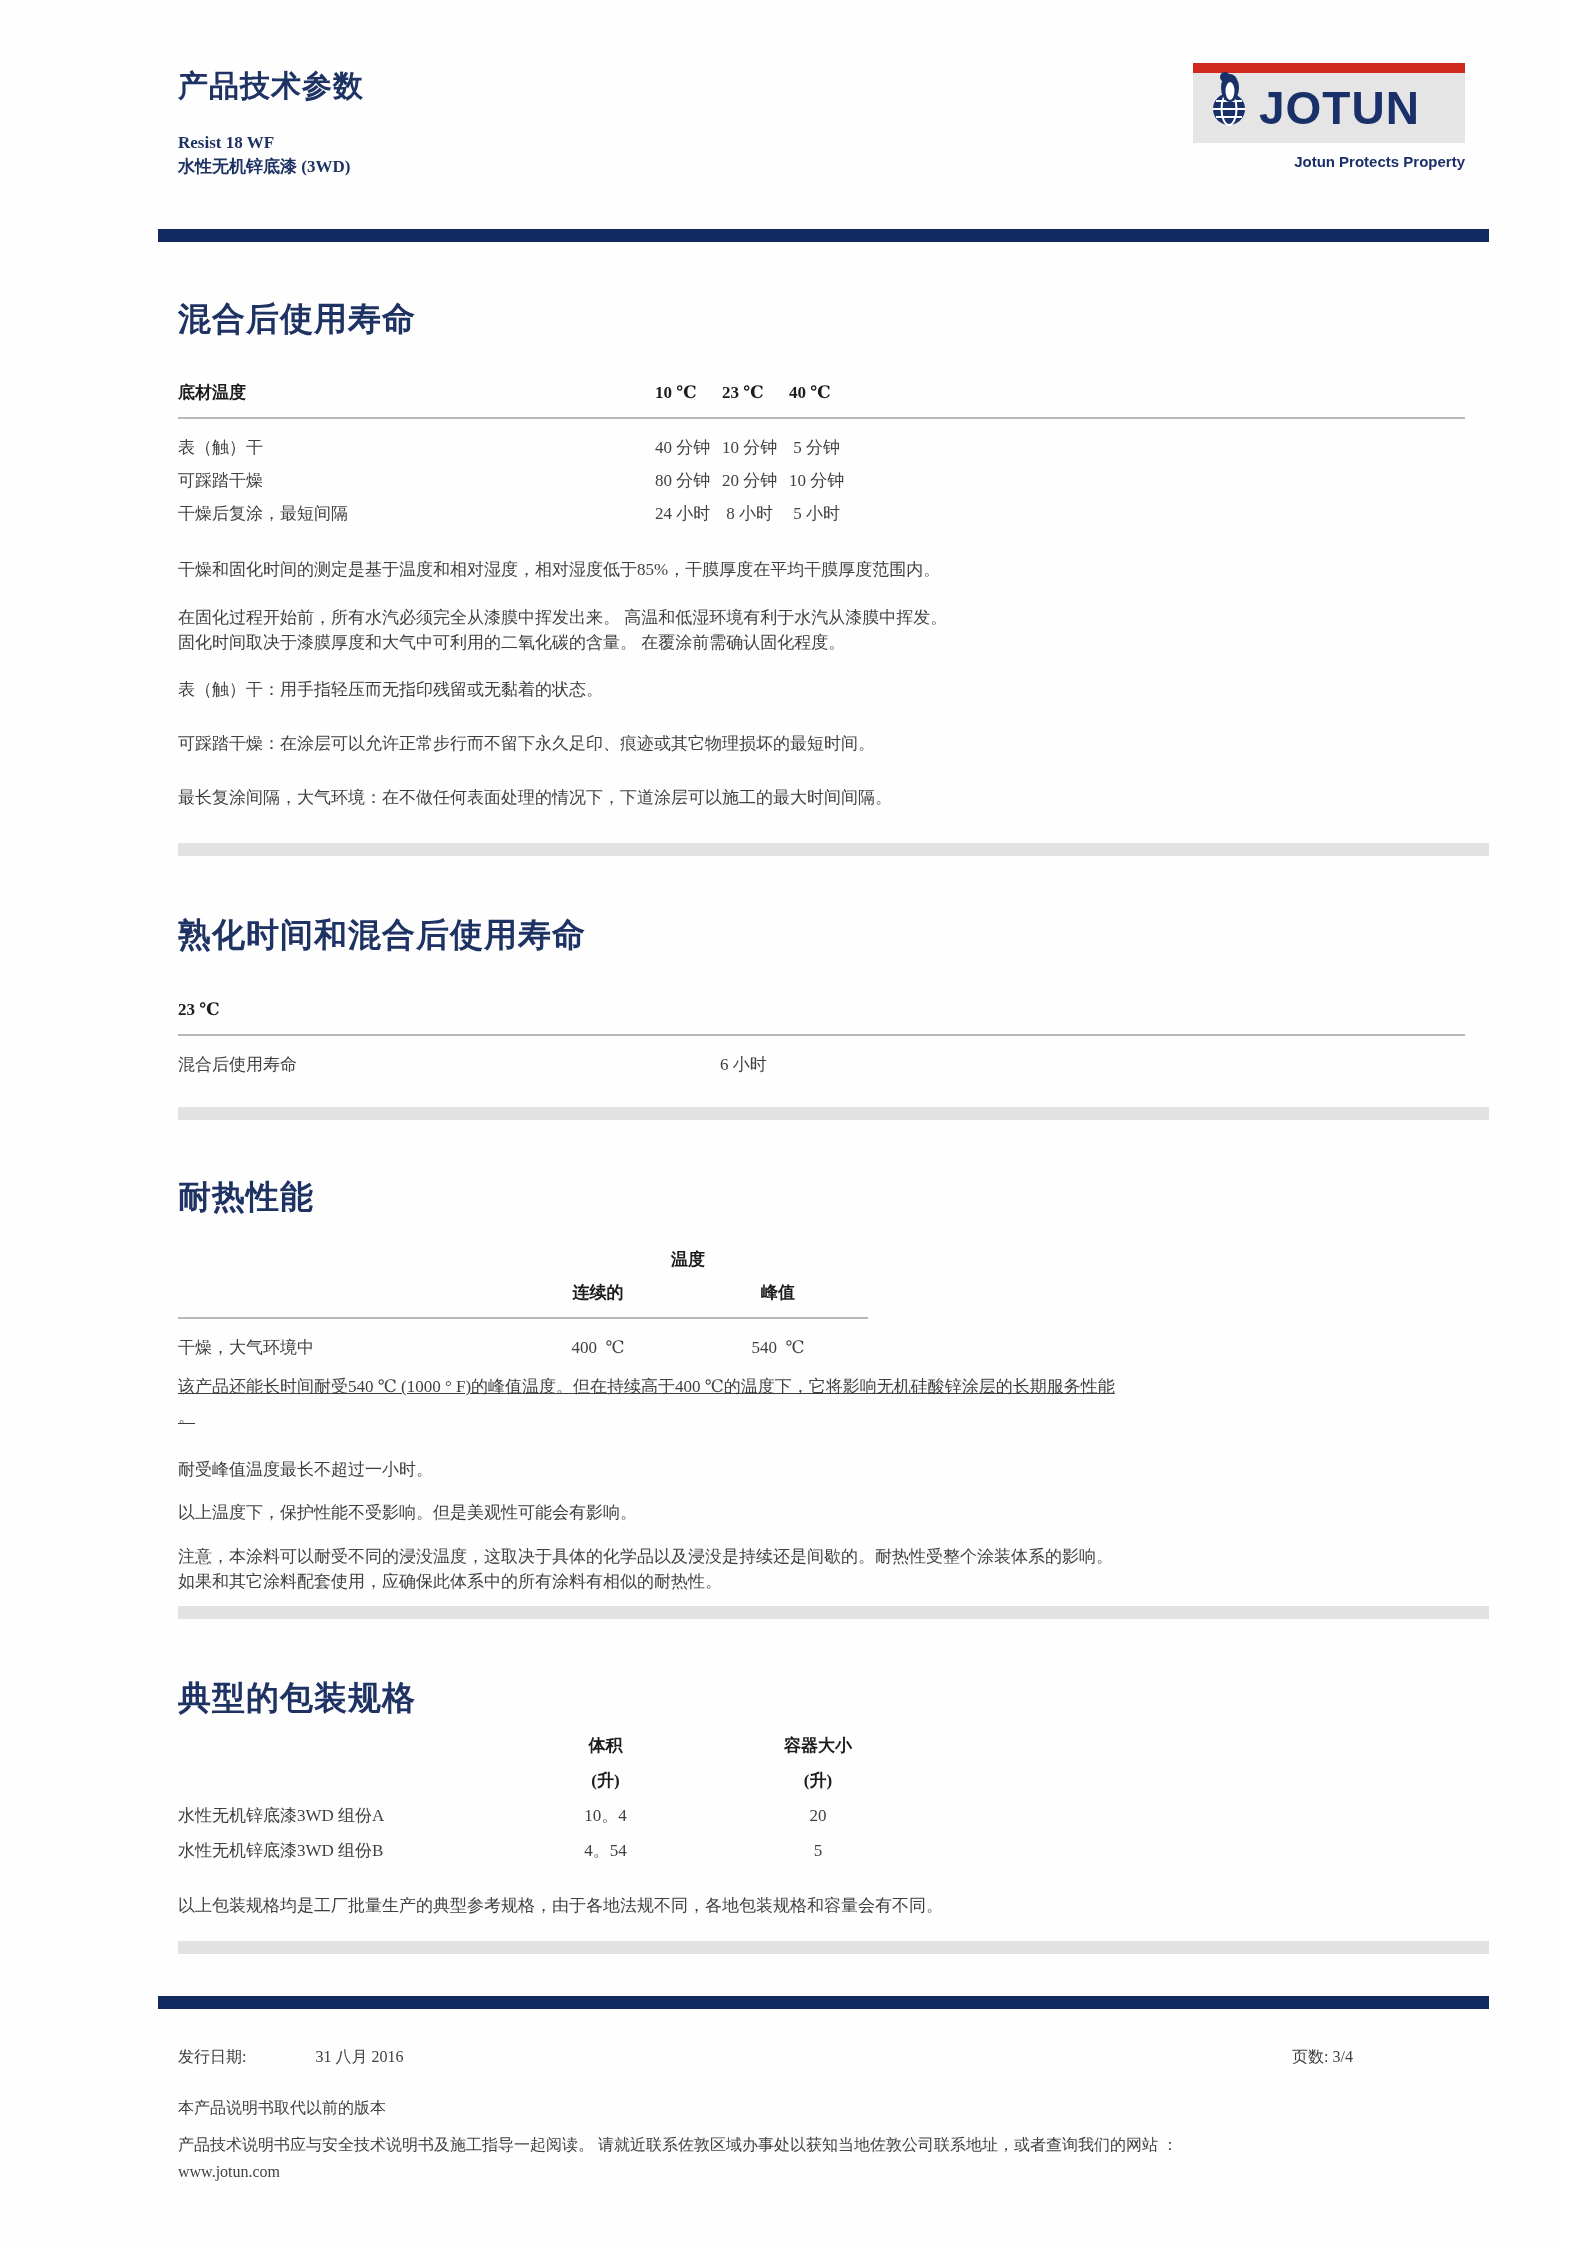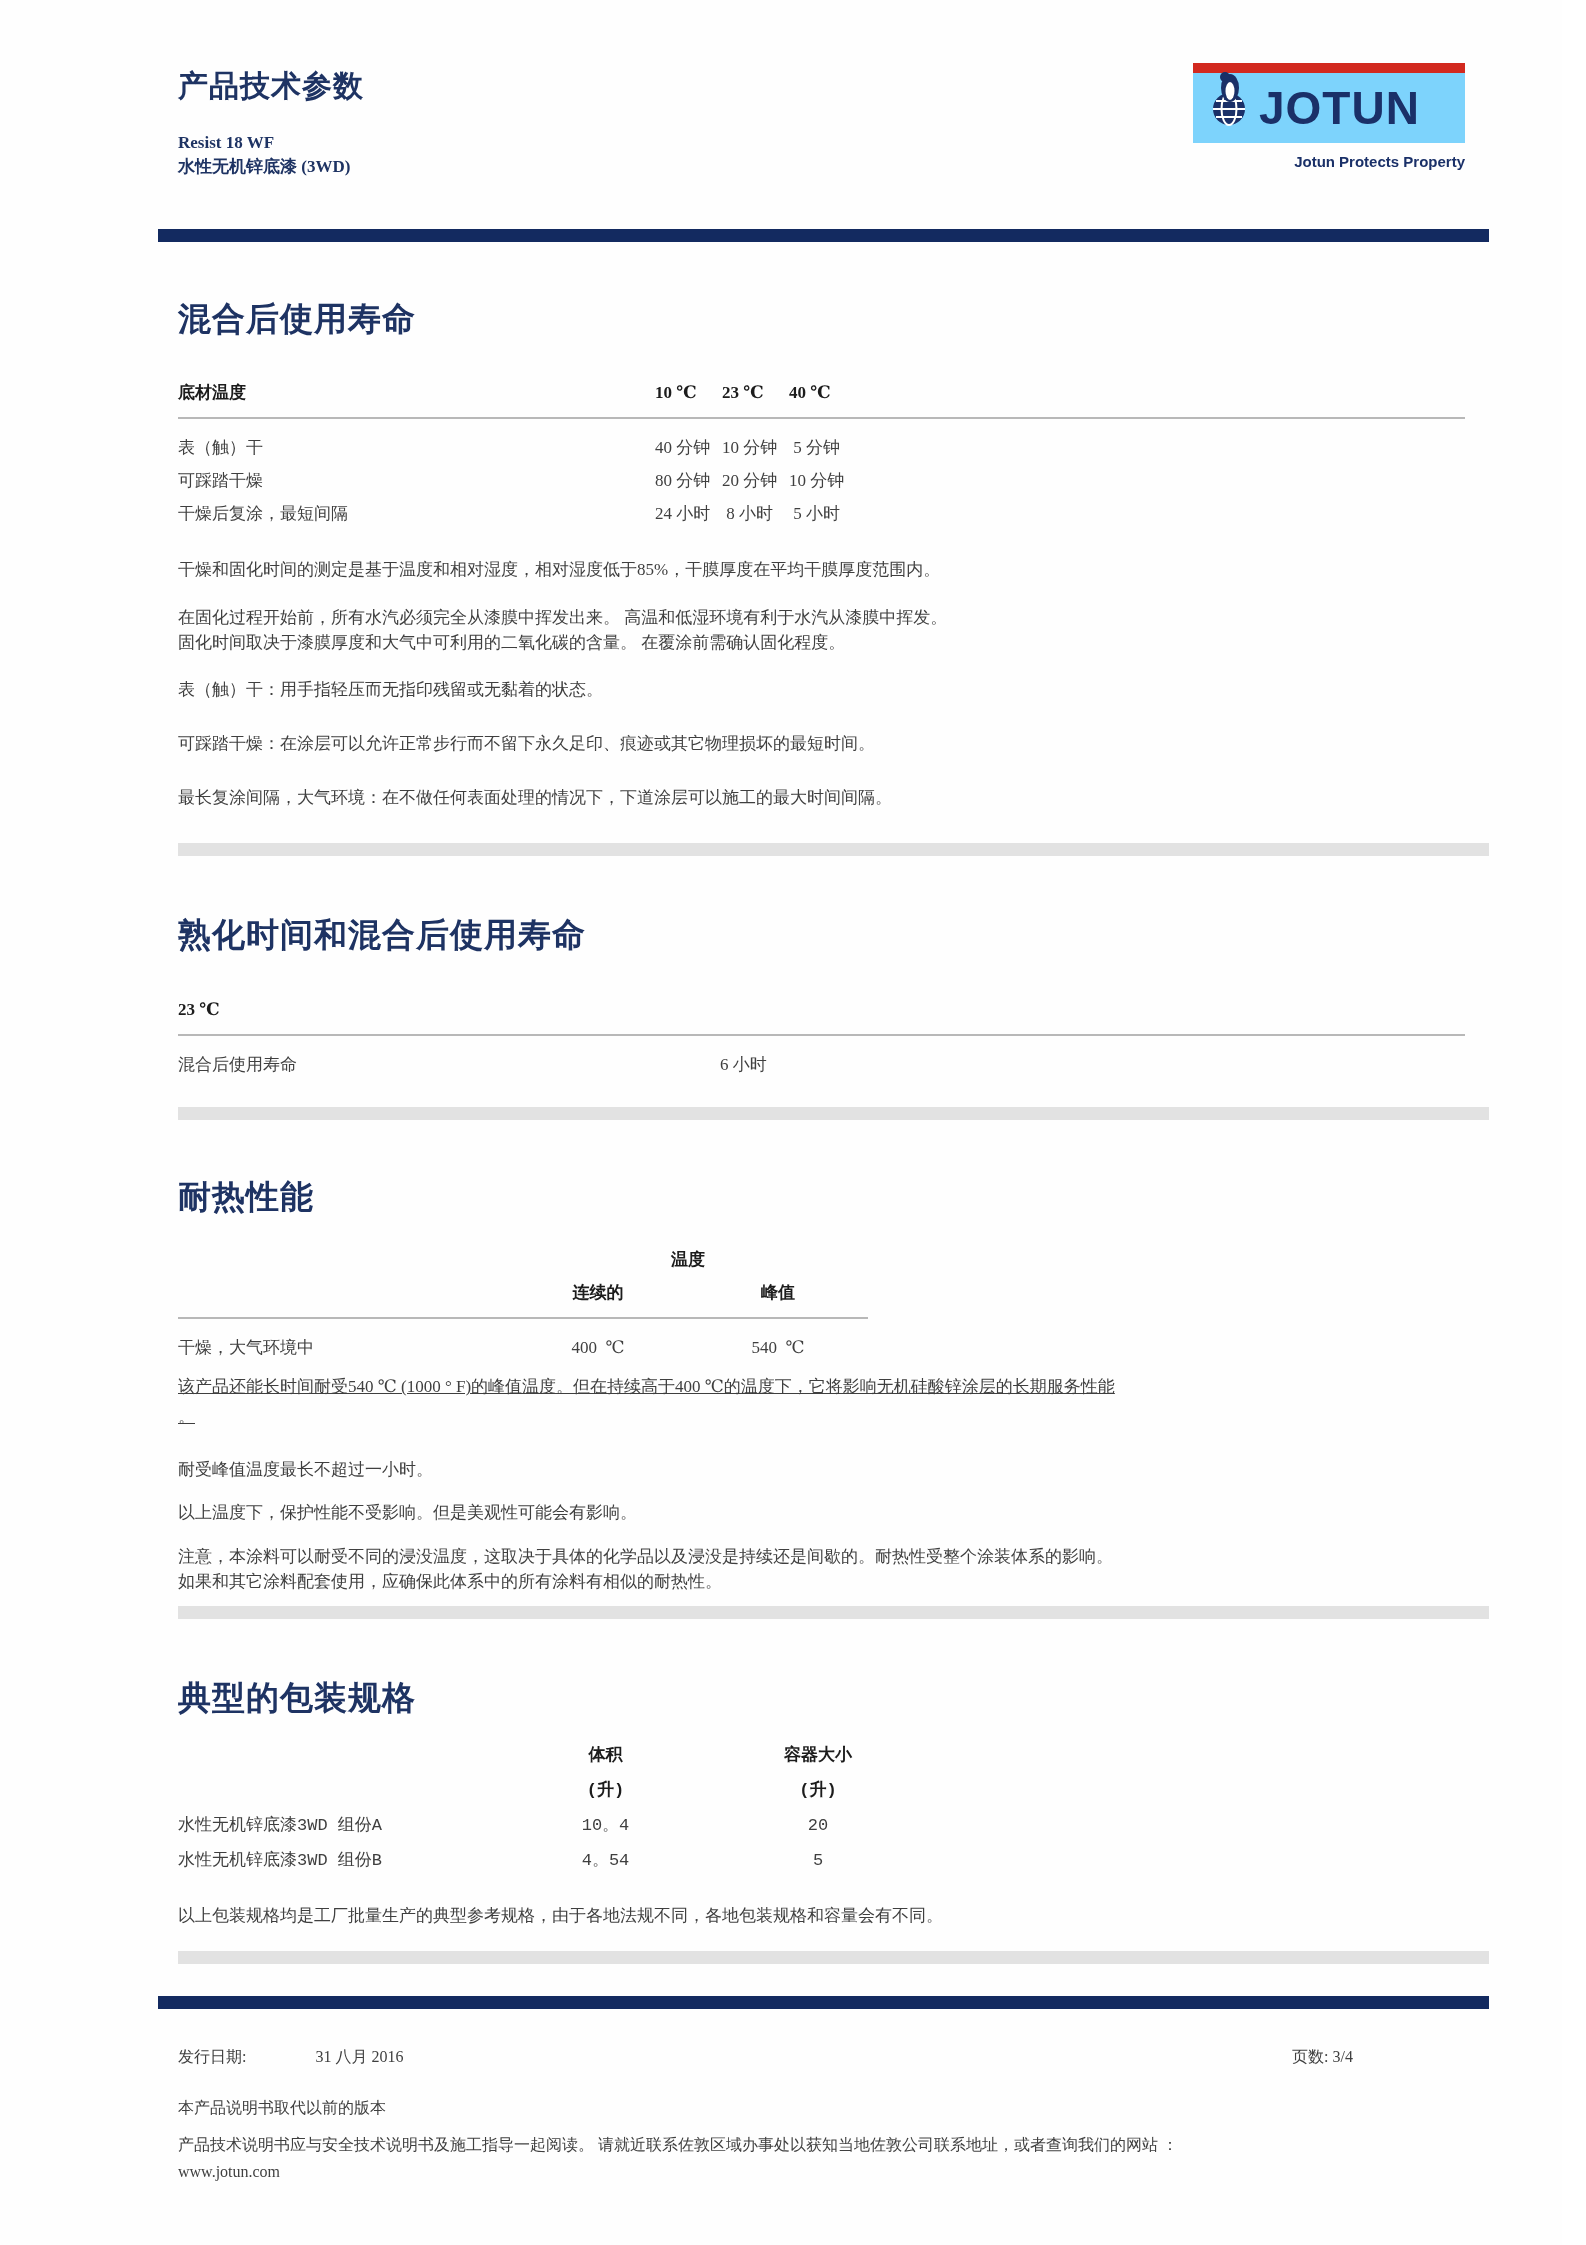--- a/index.html
+++ b/index.html
@@ -13,21 +13,21 @@
     font-size:17px;
   }
   .content { padding-left:178px; padding-right:97px; }
 
   
   .doc-header { display:flex; justify-content:space-between; align-items:flex-start; padding-top:66px; }
   .doc-title { font-size:30px; font-weight:bold; color:#1e3363; letter-spacing:1px; }
   .product-block { margin-top:24px; font-size:17px; font-weight:bold; color:#1e3363; line-height:1.4; }
 
   .logo-block { width:272px; margin-top:-3px; }
-  .logo-box { background:#7dd3fc; height:70px; position:relative; display:flex; align-items:center; }
+  .logo-box { background:#e5e5e5; height:70px; position:relative; display:flex; align-items:center; }
   .logo-redstrip { background:#d2291f; height:10px; width:100%; }
   .logo-word { font-family:"Liberation Sans","DejaVu Sans",sans-serif; font-weight:bold; color:#1a3068;
                font-size:46px; letter-spacing:1px; line-height:1; margin-left:4px; }
   .logo-icon { margin-left:10px; margin-top:-12px; }
   .logo-tagline { font-family:"Liberation Sans","DejaVu Sans",sans-serif; font-weight:bold; color:#1a3068;
                   font-size:15px; text-align:right; margin-top:10px; }
 
   
   .navy-bar { margin-left:158px; width:1331px; height:13px; background:#132a60; }
   .top-bar { margin-top:50px; }
@@ -40,21 +40,21 @@
   
   .hdr { font-weight:bold; color:#1c1c1c; }
   .cell { line-height:33px; white-space:pre; }
   .hrule { grid-column:1/-1; border-bottom:2px solid #b8b8b8; margin:8px 0 12px; }
 
   .tbl1 { display:grid; grid-template-columns:477px 67px 67px 1fr; margin-top:36px; }
   .tbl2 { display:grid; grid-template-columns:542px 1fr; margin-top:36px; }
   .tbl3 { display:grid; grid-template-columns:330px 180px 180px; margin-top:24px; }
   .tbl3 .c { text-align:center; }
   .tbl3 .span2 { grid-column:2/4; text-align:center; }
-  .tbl4 { display:grid; grid-template-columns:330px 195px 230px; margin-top:18px;font-family:Liberation Mono, monospace; }
+  .tbl4 { display:grid; grid-template-columns:330px 195px 230px; margin-top:8px; }
   .tbl4 .c { text-align:center; }
   .tbl4 .cell { line-height:35px; }
 
   
   .footer-wrap { position:absolute; left:0; top:1996px; width:100%; }
   .footer-content { padding-left:178px; padding-right:97px; font-size:16px; }
   .footer-row1 { display:flex; justify-content:space-between; margin-top:38px; }
   .footer-date { margin-left:65px; }
   .footer-pages { margin-right:112px; }
   .footer-line1 { margin-top:30px; }

